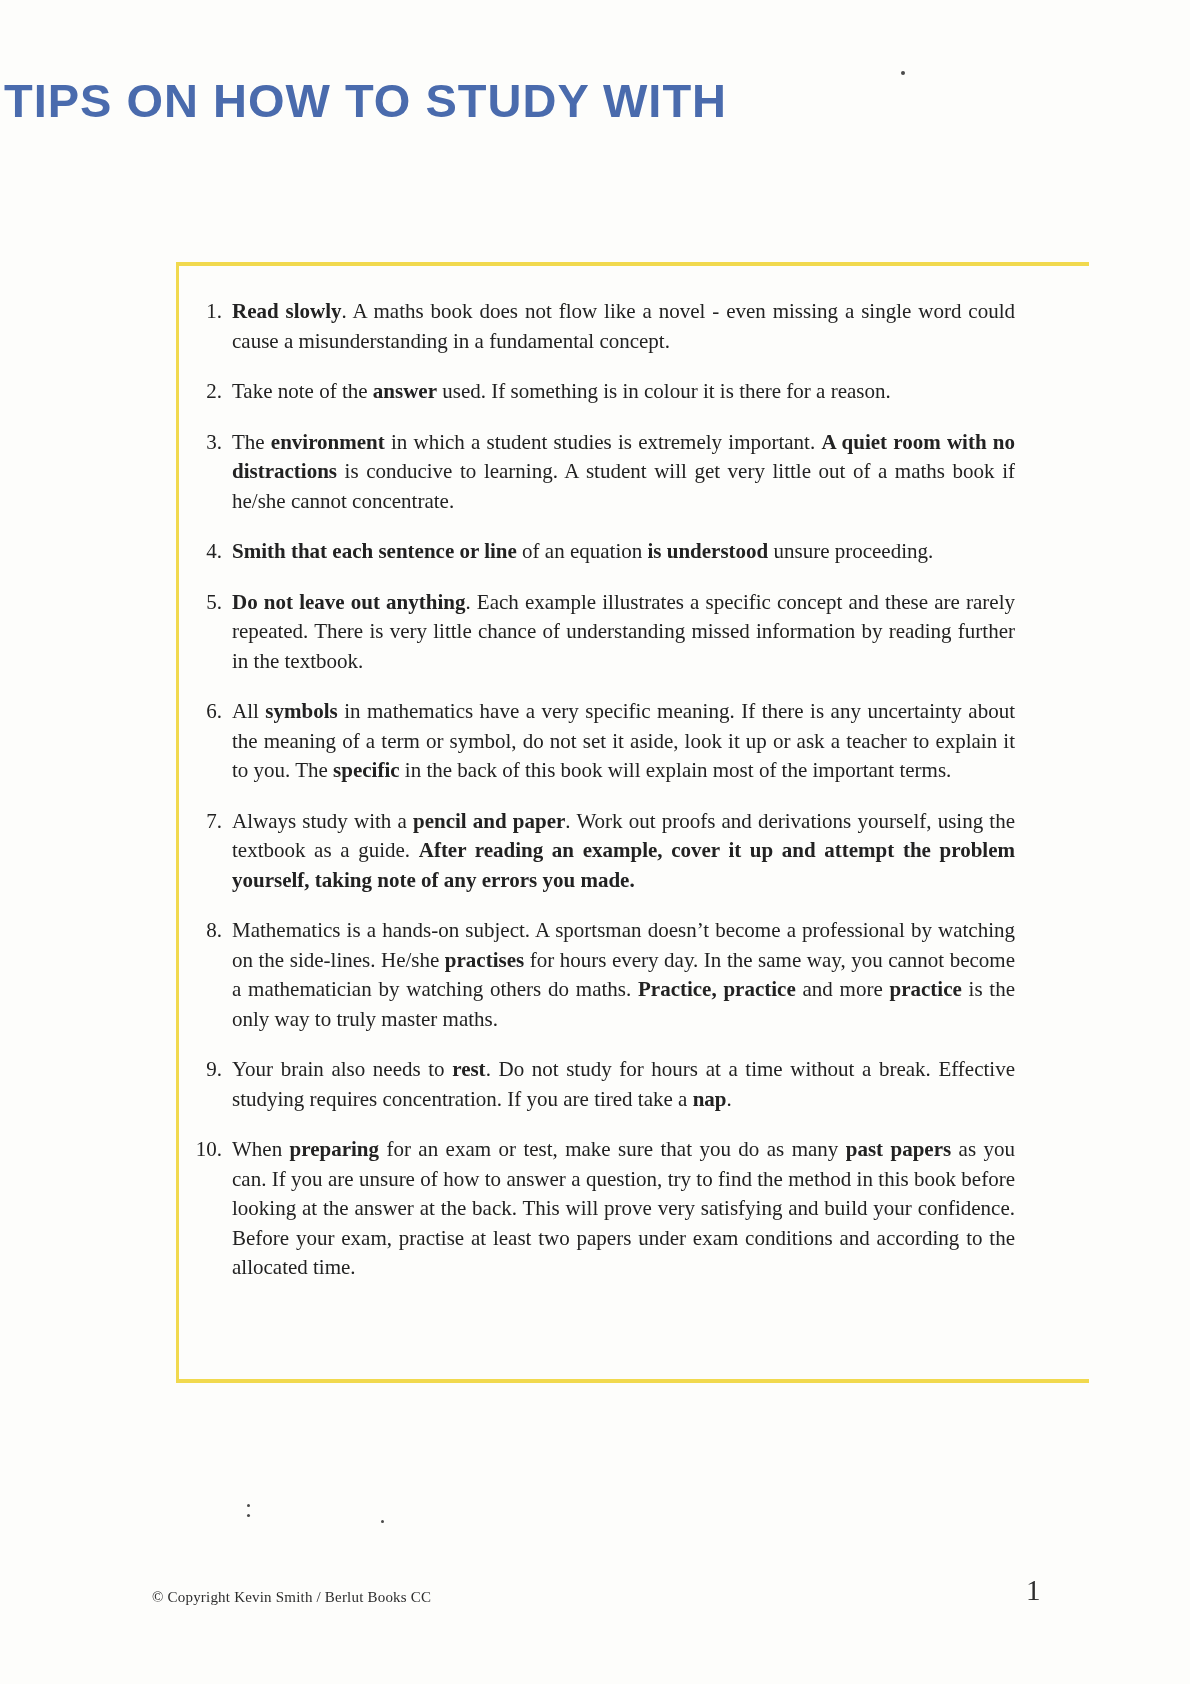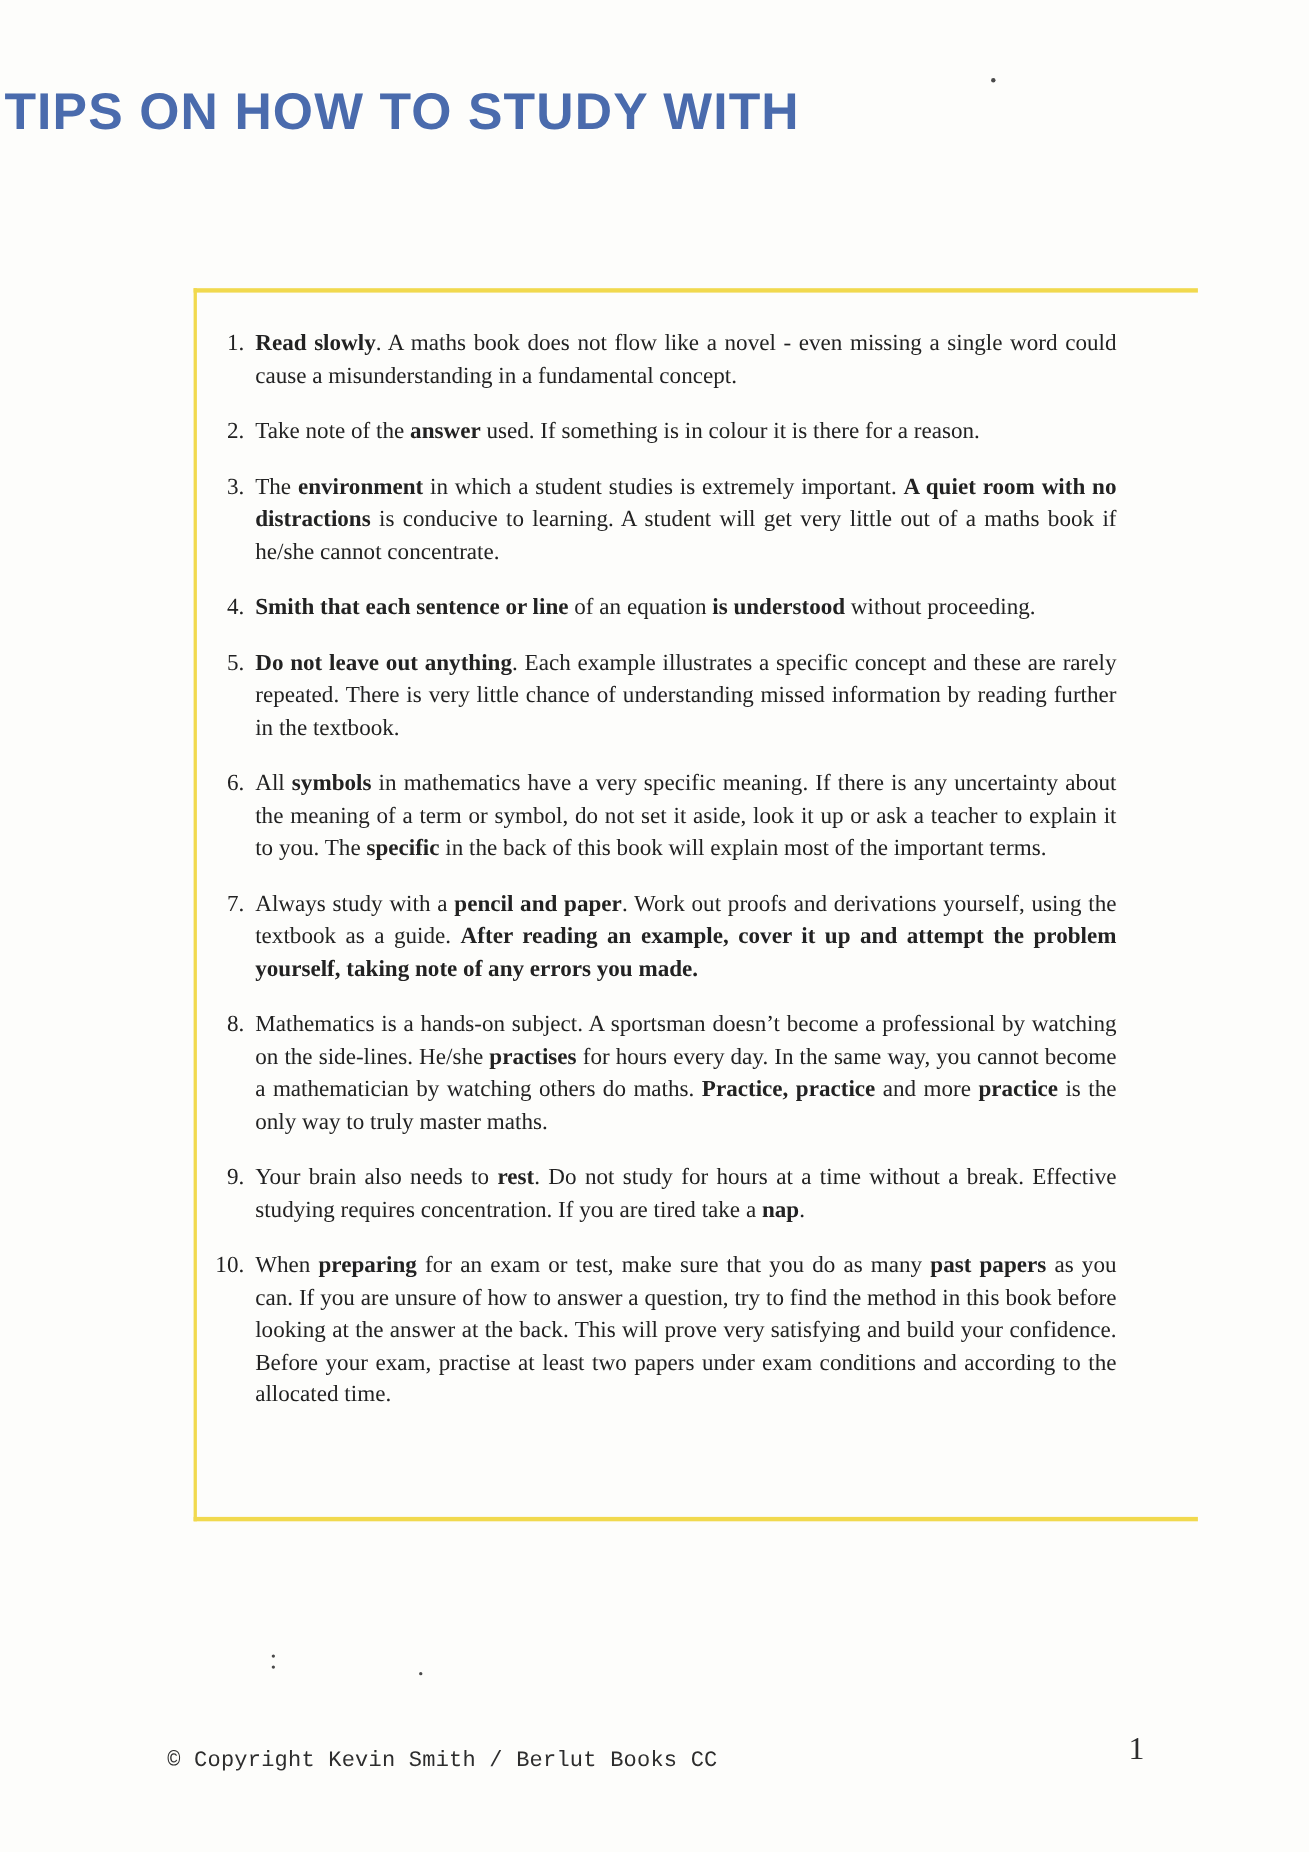--- a/index.html
+++ b/index.html
@@ -58,24 +58,23 @@
     padding-right:10px;
   }
   .tip-text{
     flex:1;
     text-align:justify;
   }
   .tip-text b{font-weight:bold;}
   .footer-copyright{
     position:absolute;
     left:152px;top:1589px;
-    font-size:20px;
+    font-size:15px;
     color:#2d2d2d;
     letter-spacing:0.2px;
-    font-family:Liberation Mono, monospace;
   }
   .footer-page-number{
     position:absolute;
     left:1026px;top:1574px;
     font-size:29px;
     color:#2d2d2d;
   }
   
   .artifact{position:absolute;background:#4a4a4a;border-radius:50%;}
   .dot-title{left:901px;top:71px;width:4px;height:4px;}
@@ -102,21 +101,21 @@
         <div class="tip-item">
           <span class="tip-num">2.</span>
           <div class="tip-text"><span>Take note of the </span><b>answer</b><span> used. If something is in colour it is there for a reason.</span></div>
         </div>
         <div class="tip-item">
           <span class="tip-num">3.</span>
           <div class="tip-text"><span>The </span><b>environment</b><span> in which a student studies is extremely important. </span><b>A quiet room with no distractions</b><span> is conducive to learning. A student will get very little out of a maths book if he/she cannot concentrate.</span></div>
         </div>
         <div class="tip-item">
           <span class="tip-num">4.</span>
-          <div class="tip-text"><b>Smith that each sentence or line</b><span> of an equation </span><b>is understood</b><span> without proceeding.</span></div>
+          <div class="tip-text"><b>Smith that each sentence or line</b><span> of an equation </span><b>is understood</b><span> unsure proceeding.</span></div>
         </div>
         <div class="tip-item">
           <span class="tip-num">5.</span>
           <div class="tip-text"><b>Do not leave out anything</b><span>. Each example illustrates a specific concept and these are rarely repeated. There is very little chance of understanding missed information by reading further in the textbook.</span></div>
         </div>
         <div class="tip-item">
           <span class="tip-num">6.</span>
           <div class="tip-text"><span>All </span><b>symbols</b><span> in mathematics have a very specific meaning. If there is any uncertainty about the meaning of a term or symbol, do not set it aside, look it up or ask a teacher to explain it to you. The </span><b>specific</b><span> in the back of this book will explain most of the important terms.</span></div>
         </div>
         <div class="tip-item">

